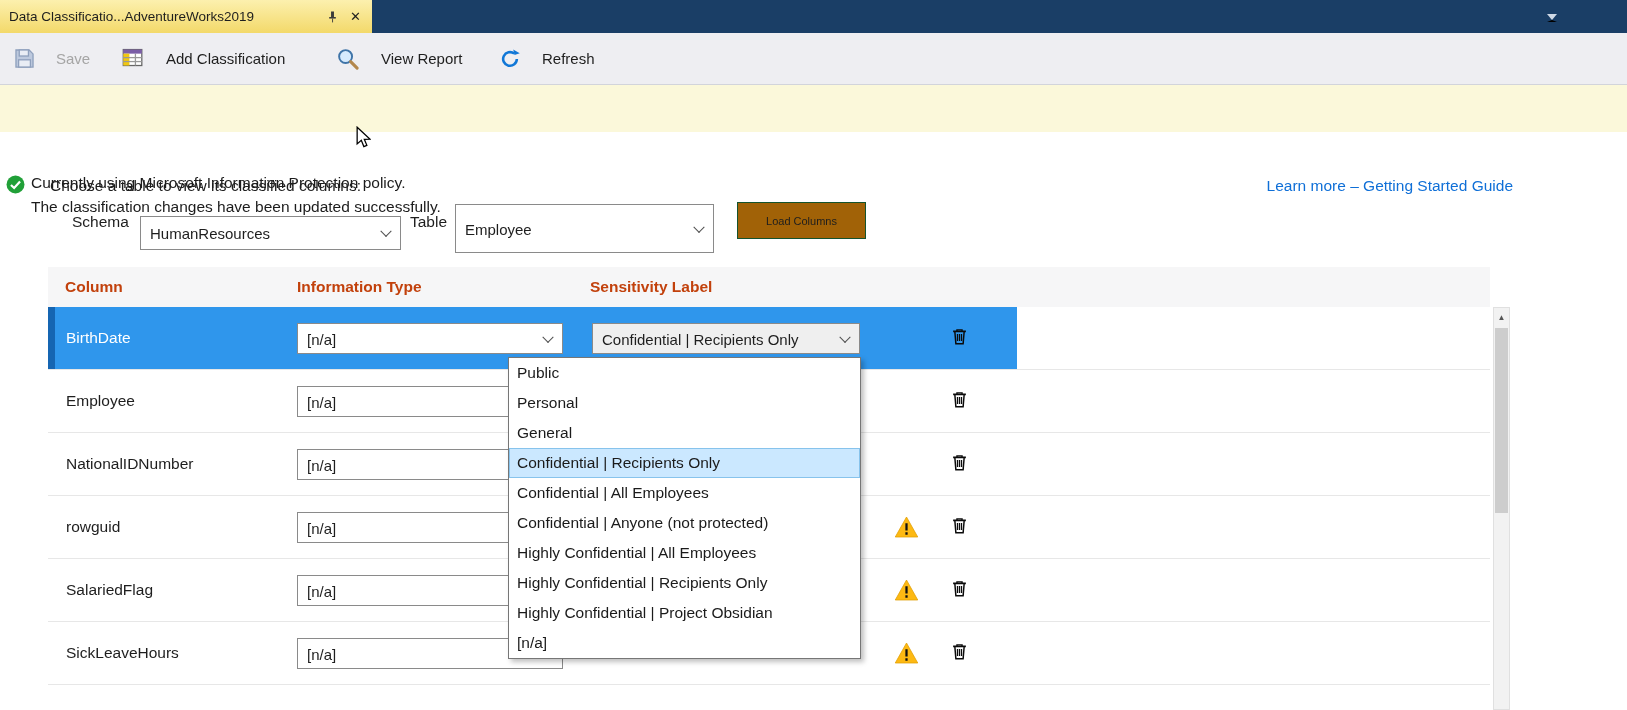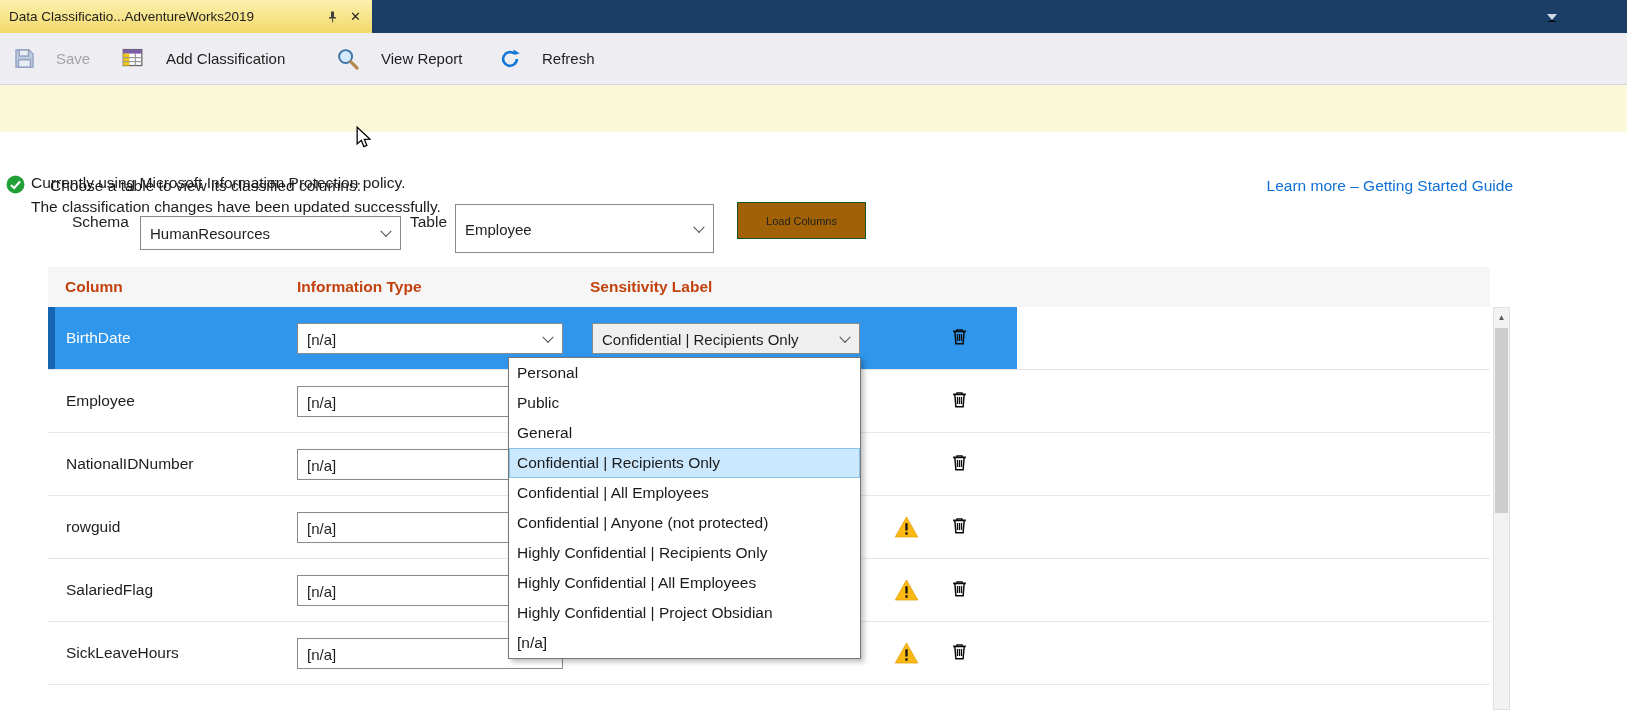--- a/index.html
+++ b/index.html
@@ -294,28 +294,28 @@
       <svg width="17" height="20" viewBox="0 0 16 16">
         <path d="M2 3.2h12" stroke="#0b0b0b" stroke-width="1.5"></path>
         <path d="M5.6 3.2V1.8h4.8v1.4" stroke="#0b0b0b" fill="none" stroke-width="1.3"></path>
         <path d="M3.6 3.2l1 11.6h6.8l1-11.6" fill="none" stroke="#0b0b0b" stroke-width="1.4"></path>
         <path d="M6.1 5.6v6.6M8 5.6v6.6M9.9 5.6v6.6" stroke="#0b0b0b" stroke-width="1.2"></path>
       </svg>
     </button>
   </div>
 
   <div class="ddpanel">
+    <div class="dditem">Public</div>
     <div class="dditem">Personal</div>
-    <div class="dditem">Public</div>
     <div class="dditem">General</div>
     <div class="dditem hl">Confidential | Recipients Only</div>
     <div class="dditem">Confidential | All Employees</div>
     <div class="dditem">Confidential | Anyone (not protected)</div>
+    <div class="dditem">Highly Confidential | All Employees</div>
     <div class="dditem">Highly Confidential | Recipients Only</div>
-    <div class="dditem">Highly Confidential | All Employees</div>
     <div class="dditem">Highly Confidential | Project Obsidian</div>
     <div class="dditem">[n/a]</div>
   </div>
 
   <div class="vscroll">
     <button class="scroll-up">▲</button>
     <div class="thumb"></div>
   </div>
 
 </div>

